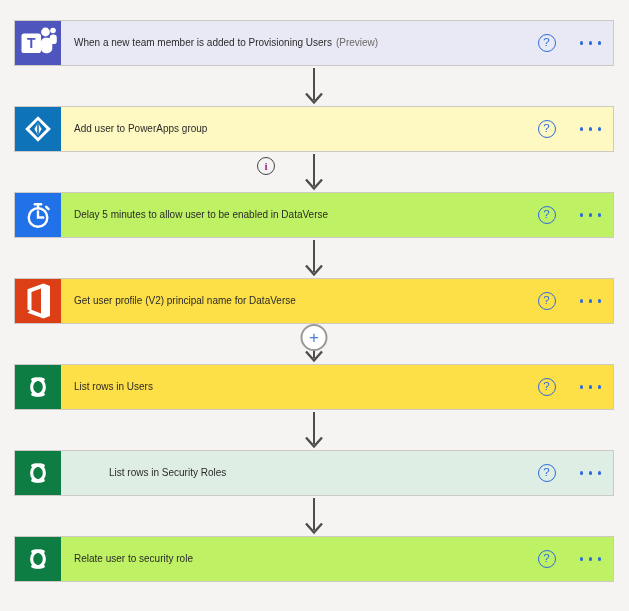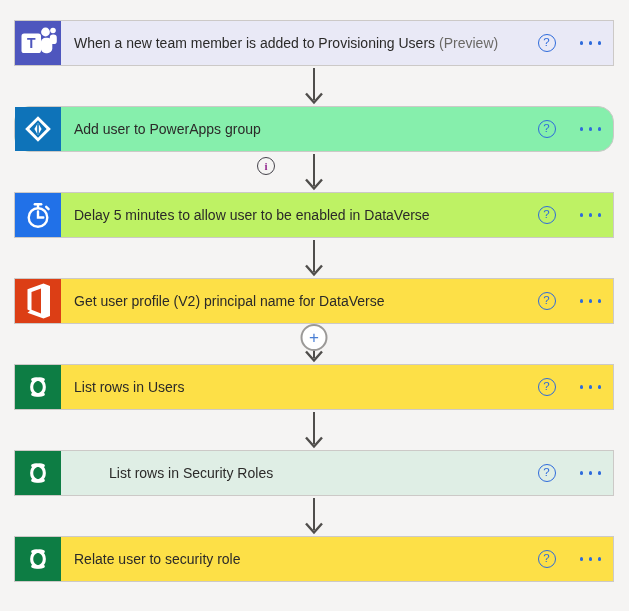--- a/index.html
+++ b/index.html
@@ -11,21 +11,21 @@
   .step-card{
     height:46px;display:flex;align-items:center;box-sizing:border-box;
     border:1px solid #ccc9c7;cursor:pointer;
   }
   .step-tile{
     width:46px;height:100%;flex:0 0 46px;display:flex;
     align-items:center;justify-content:center;
   }
   .step-tile svg{display:block;}
   .step-label{
-    margin-left:13px;font-size:14px;color:#2b2a29;flex:1;
+    margin-left:13px;font-size:10px;color:#2b2a29;flex:1;
     white-space:nowrap;overflow:hidden;line-height:46px;
   }
   .step-suffix{color:#6b6966;margin-left:4px;}
   .step-actions{display:flex;align-items:center;margin-right:10px;flex:0 0 auto;}
   .help-btn{
     width:18px;height:18px;border-radius:50%;border:1.4px solid #2e6bdb;
     color:#2e6bdb;font-size:11.5px;display:flex;align-items:center;
     justify-content:center;box-sizing:border-box;background:transparent;cursor:pointer;
     font-family:"Liberation Sans",sans-serif;padding:0;line-height:1;
   }
@@ -78,21 +78,21 @@
       </button>
     </div>
   </div>
       <div class="connector">
     <svg class="conn-arrow" width="24" height="38" viewBox="0 0 24 38">
       <line x1="12" y1="1" x2="12" y2="33" stroke="#4f4d4b" stroke-width="2"></line>
       <path d="M4 26.5 L12 35.5 L20 26.5" fill="none" stroke="#4f4d4b" stroke-width="2.4"></path>
     </svg>
 
   </div>
-      <div class="step-card" style="background: #86efac; border-radius: 16px;">
+      <div class="step-card" style="background: #fef9c3;">
     <div class="step-tile" style="background: rgb(14, 115, 185); color: rgb(14, 115, 185);">
 
       <svg viewBox="0 0 46 46" width="46" height="46">
         <rect x="15.4" y="15.4" width="15.2" height="15.2" fill="none" stroke="#fff" stroke-width="3" transform="rotate(45 23 23)"></rect>
         <path d="M23 16.8 L26.6 23 L23 29.2 L19.4 23 Z" fill="#fff"></path>
         <path d="M23 17.5 V28.5" stroke="currentColor" stroke-width="1.6"></path>
       </svg>
 
     </div>
     <div class="step-label"><span>Add user to PowerApps group</span></div>
@@ -217,21 +217,21 @@
       </button>
     </div>
   </div>
       <div class="connector">
     <svg class="conn-arrow" width="24" height="38" viewBox="0 0 24 38">
       <line x1="12" y1="1" x2="12" y2="33" stroke="#4f4d4b" stroke-width="2"></line>
       <path d="M4 26.5 L12 35.5 L20 26.5" fill="none" stroke="#4f4d4b" stroke-width="2.4"></path>
     </svg>
 
   </div>
-      <div class="step-card" style="background: #fde047;">
+      <div class="step-card" style="background: #bef264;">
     <div class="step-tile" style="background: rgb(13, 125, 68); color: rgb(13, 125, 68);">
 
       <svg viewBox="0 0 46 46" width="46" height="46">
         <g fill="none" stroke="#fff" stroke-width="3.1" stroke-linecap="round">
           <path d="M28.3 15.7 A8.1 8.1 0 1 0 28.3 30.3"></path>
           <path d="M17.7 30.3 A8.1 8.1 0 1 0 17.7 15.7"></path>
         </g>
       </svg>
     </div>
     <div class="step-label"><span>Relate user to security role</span></div>

